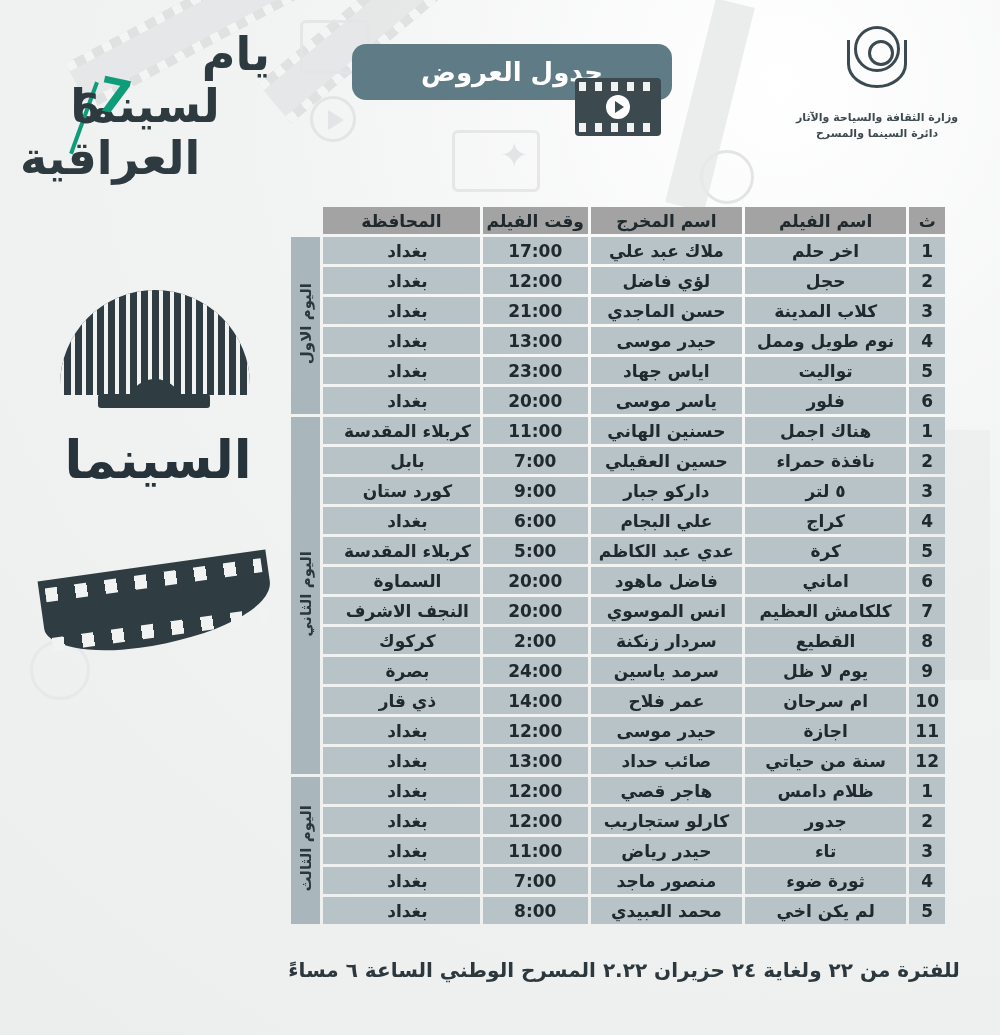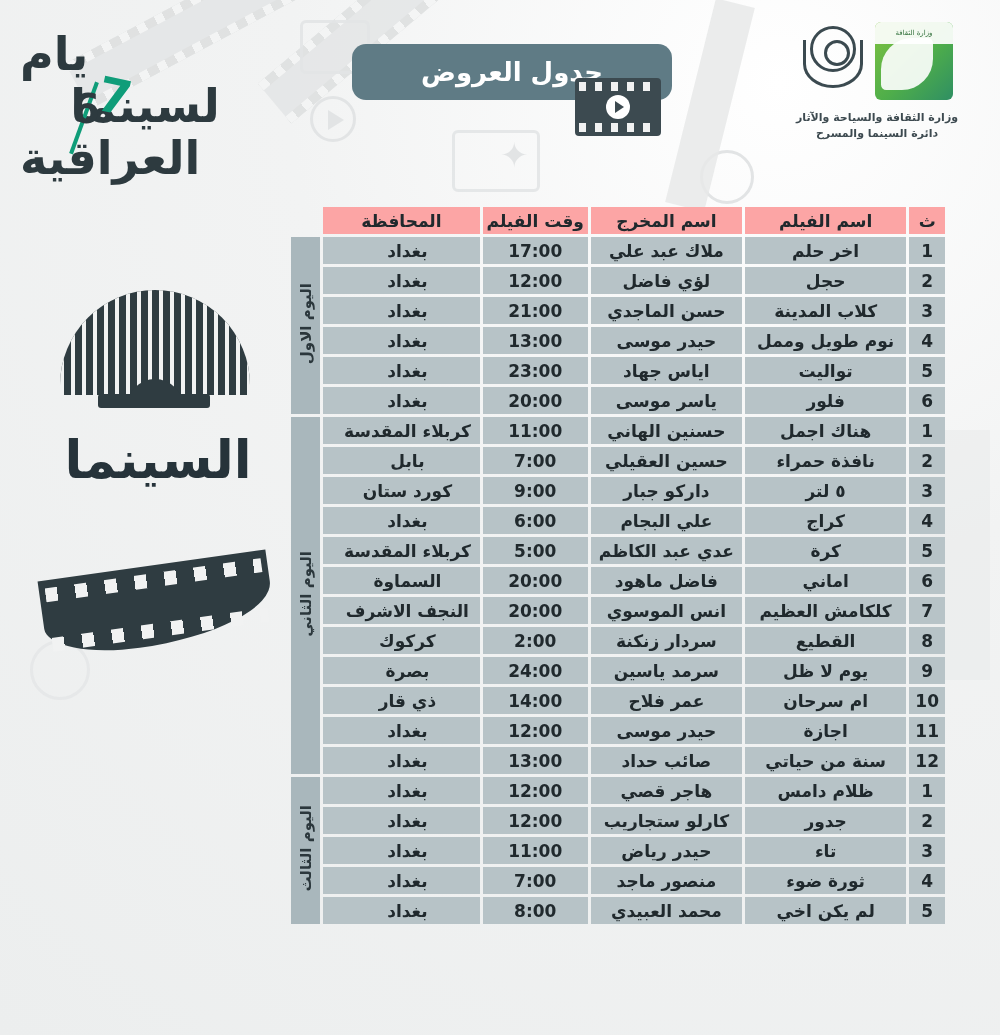--- a/index.html
+++ b/index.html
@@ -83,21 +83,21 @@
     width: 250px;
     text-align: left;
     direction: rtl;
   }
   .title-ar .line {
     font-family: "DejaVu Sans", sans-serif;
     font-weight: bold;
     color: #2d3a3f;
     letter-spacing: -1px;
   }
-  .title-ar .l1 { font-size: 46px; line-height: 52px; }
+  .title-ar .l1 { font-size: 46px; line-height: 52px; text-align: right; }
   .title-ar .l2 { font-size: 46px; line-height: 52px; text-align: center; }
   .title-ar .l3 { font-size: 46px; line-height: 52px; }
   .title-ar .sev {
     position: absolute;
     left: 78px; top: 40px;
     font-size: 48px;
     font-weight: bold;
     color: #0f9d79;
     transform: rotate(12deg);
   }
@@ -317,21 +317,21 @@
     background: #b7c3c7;
     color: #20292d;
     font-size: 17px;
     font-weight: bold;
     height: 27px;
     text-align: center;
     padding: 0 4px;
     white-space: nowrap;
   }
   table.sched thead th {
-    background: #fca5a5;
+    background: #a3a3a3;
     font-size: 17px;
   }
   table.sched td.num { width: 44px; }
   table.sched td.film { width: 196px; }
   table.sched td.dir { width: 168px; }
   table.sched td.time { width: 104px; }
   table.sched td.gov { width: 176px; padding-left: 16px; }
   table.sched td.day {
     width: 36px;
     background: #a9b7bc;
@@ -407,24 +407,20 @@
     <span>جدول العروض</span>
   </div>
   <div class="head-film">
     <div class="perf t"></div>
     <div class="perf b"></div>
     <div class="play"></div>
   </div>
 
   <div class="min-logos">
     <div class="min-row">
-      <div class="logo-green">
-        <div class="cap">وزارة الثقافة</div>
-        <div class="leaf"></div>
-      </div>
       <div class="logo-emblem">
         <div class="ring"></div>
         <div class="wreath"></div>
       </div>
     </div>
     <div class="min-text">
       <div>وزارة الثقافة والسياحة والآثار</div>
       <div>دائرة السينما والمسرح</div>
     </div>
   </div>
@@ -603,14 +599,15 @@
             <td class="num">5</td>
             <td class="film">لم يكن اخي</td>
             <td class="dir">محمد العبيدي</td>
             <td class="time">8:00</td>
             <td class="gov">بغداد</td>
           </tr>
         </tbody>
     </table>
   </div>
 
+  <div class="footer-note">للفترة من ٢٢ ولغاية ٢٤ حزيران ٢.٢٢ المسرح الوطني الساعة ٦ مساءً</div>
 
 </div>
 
 </body></html>

